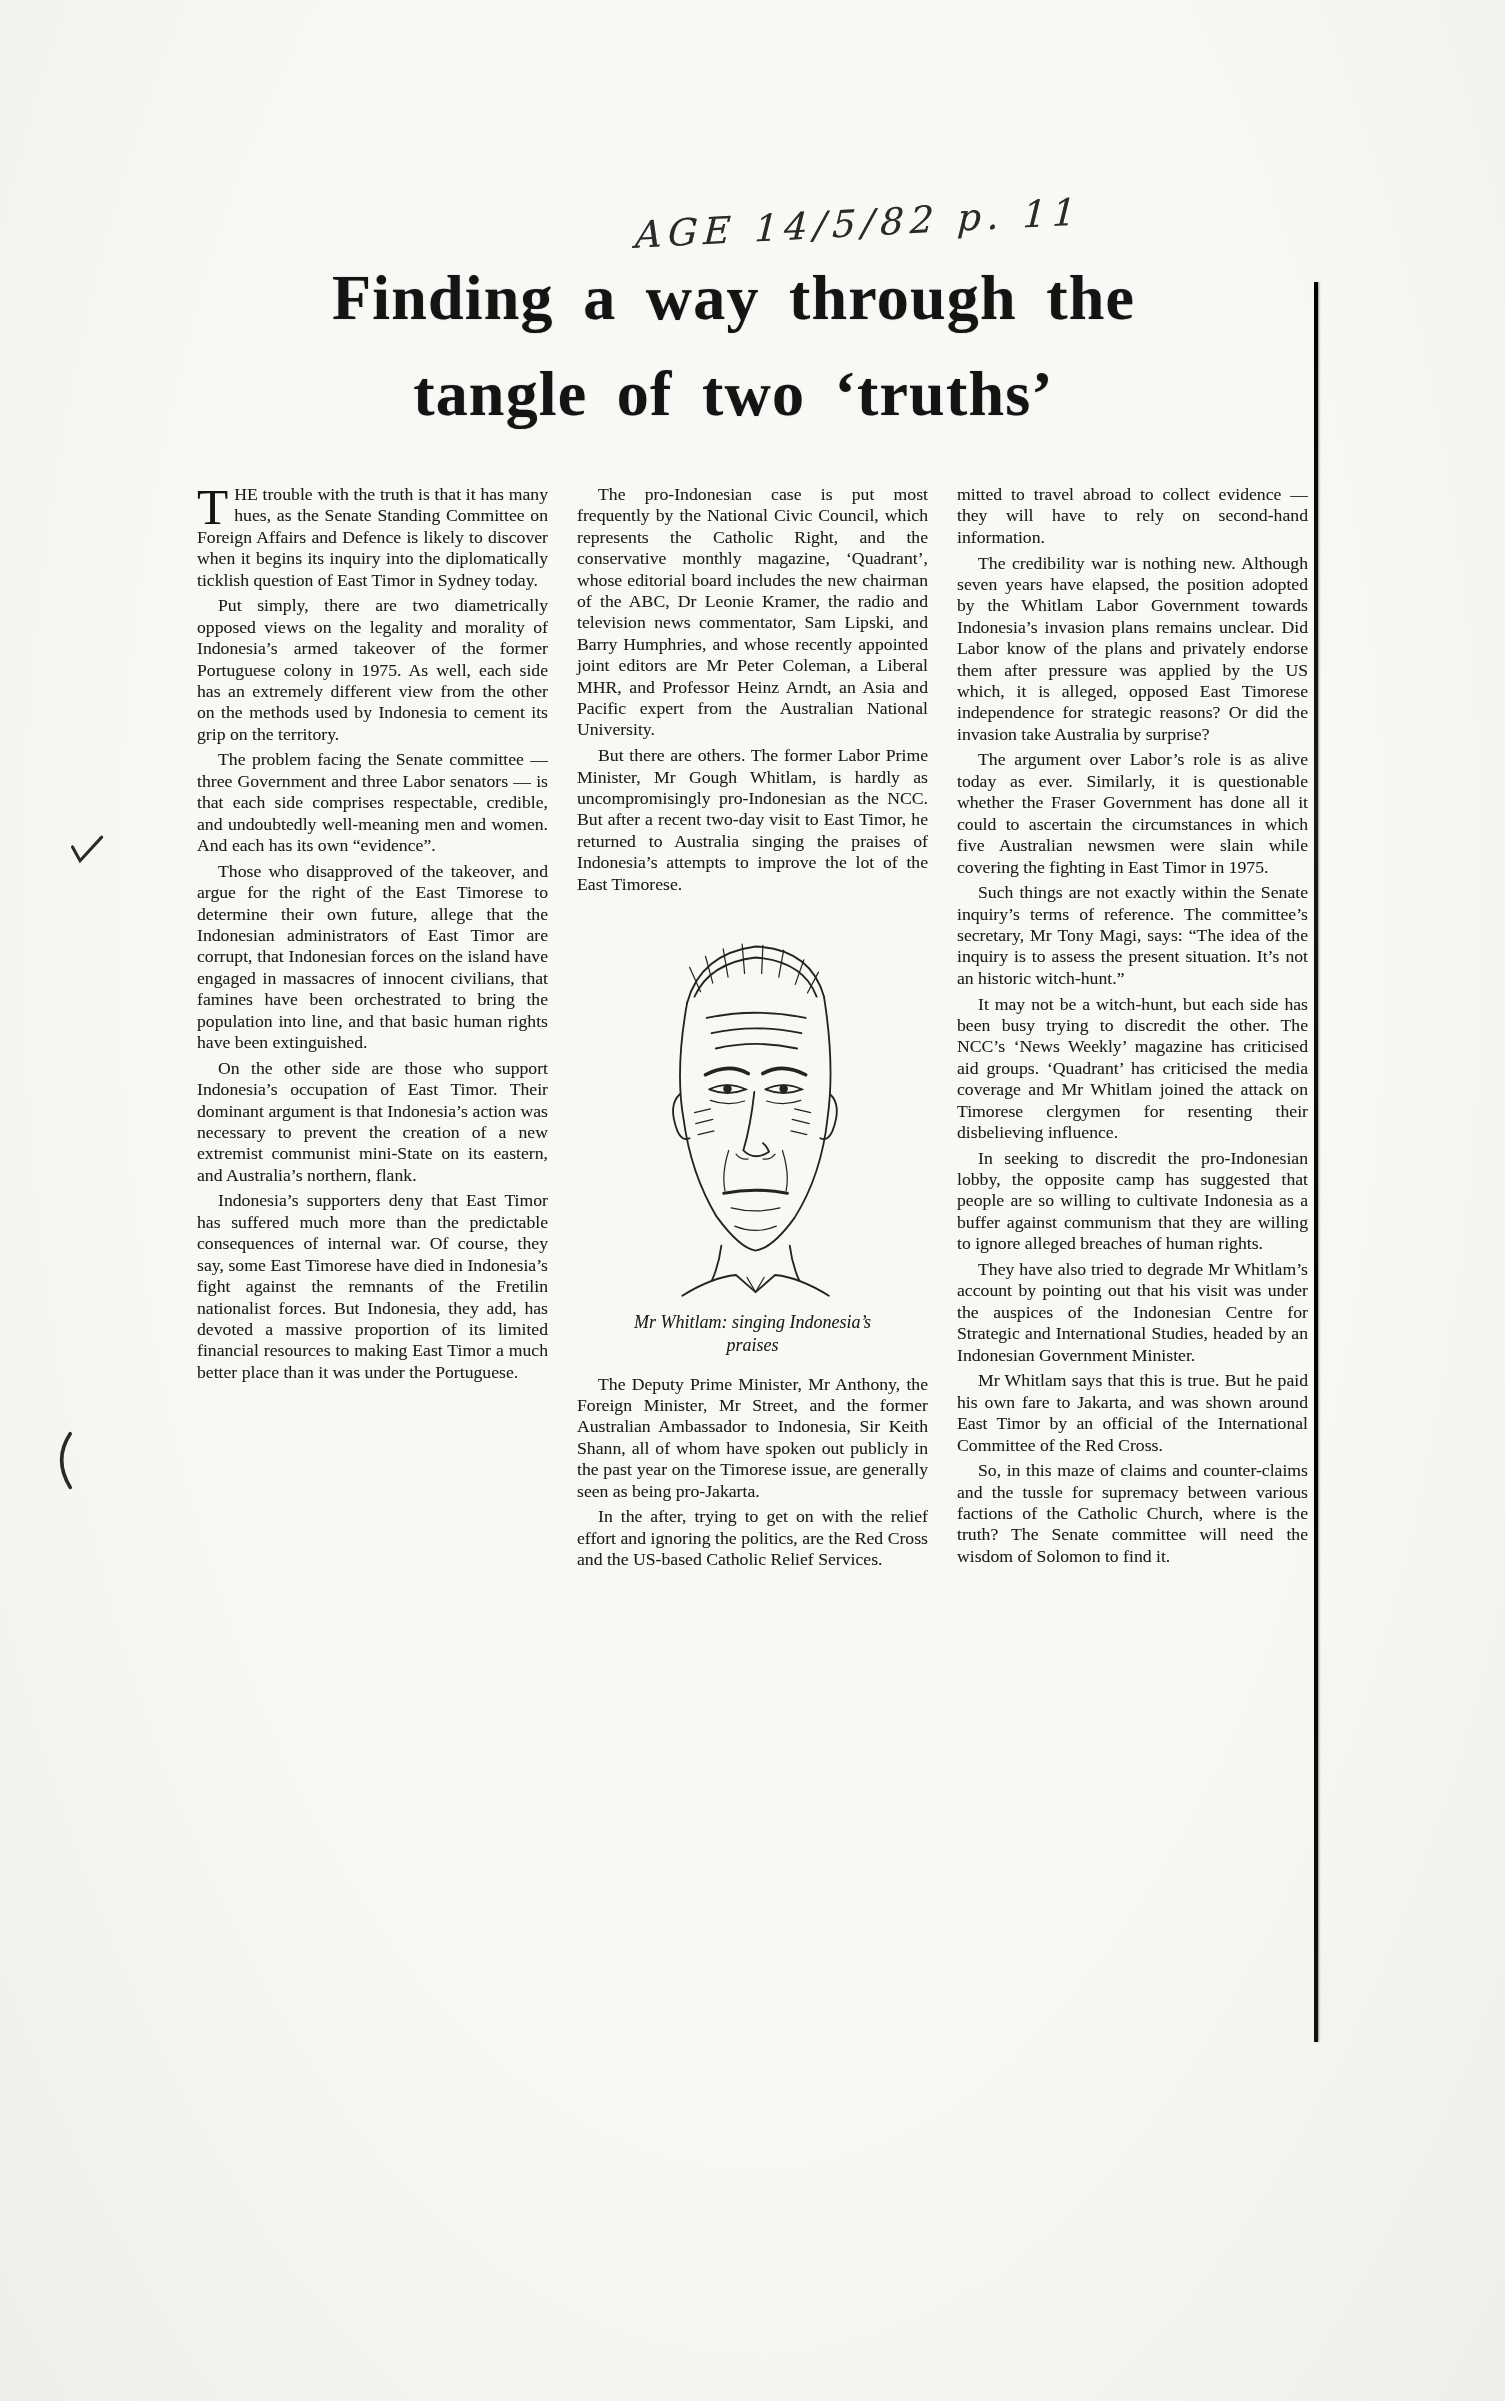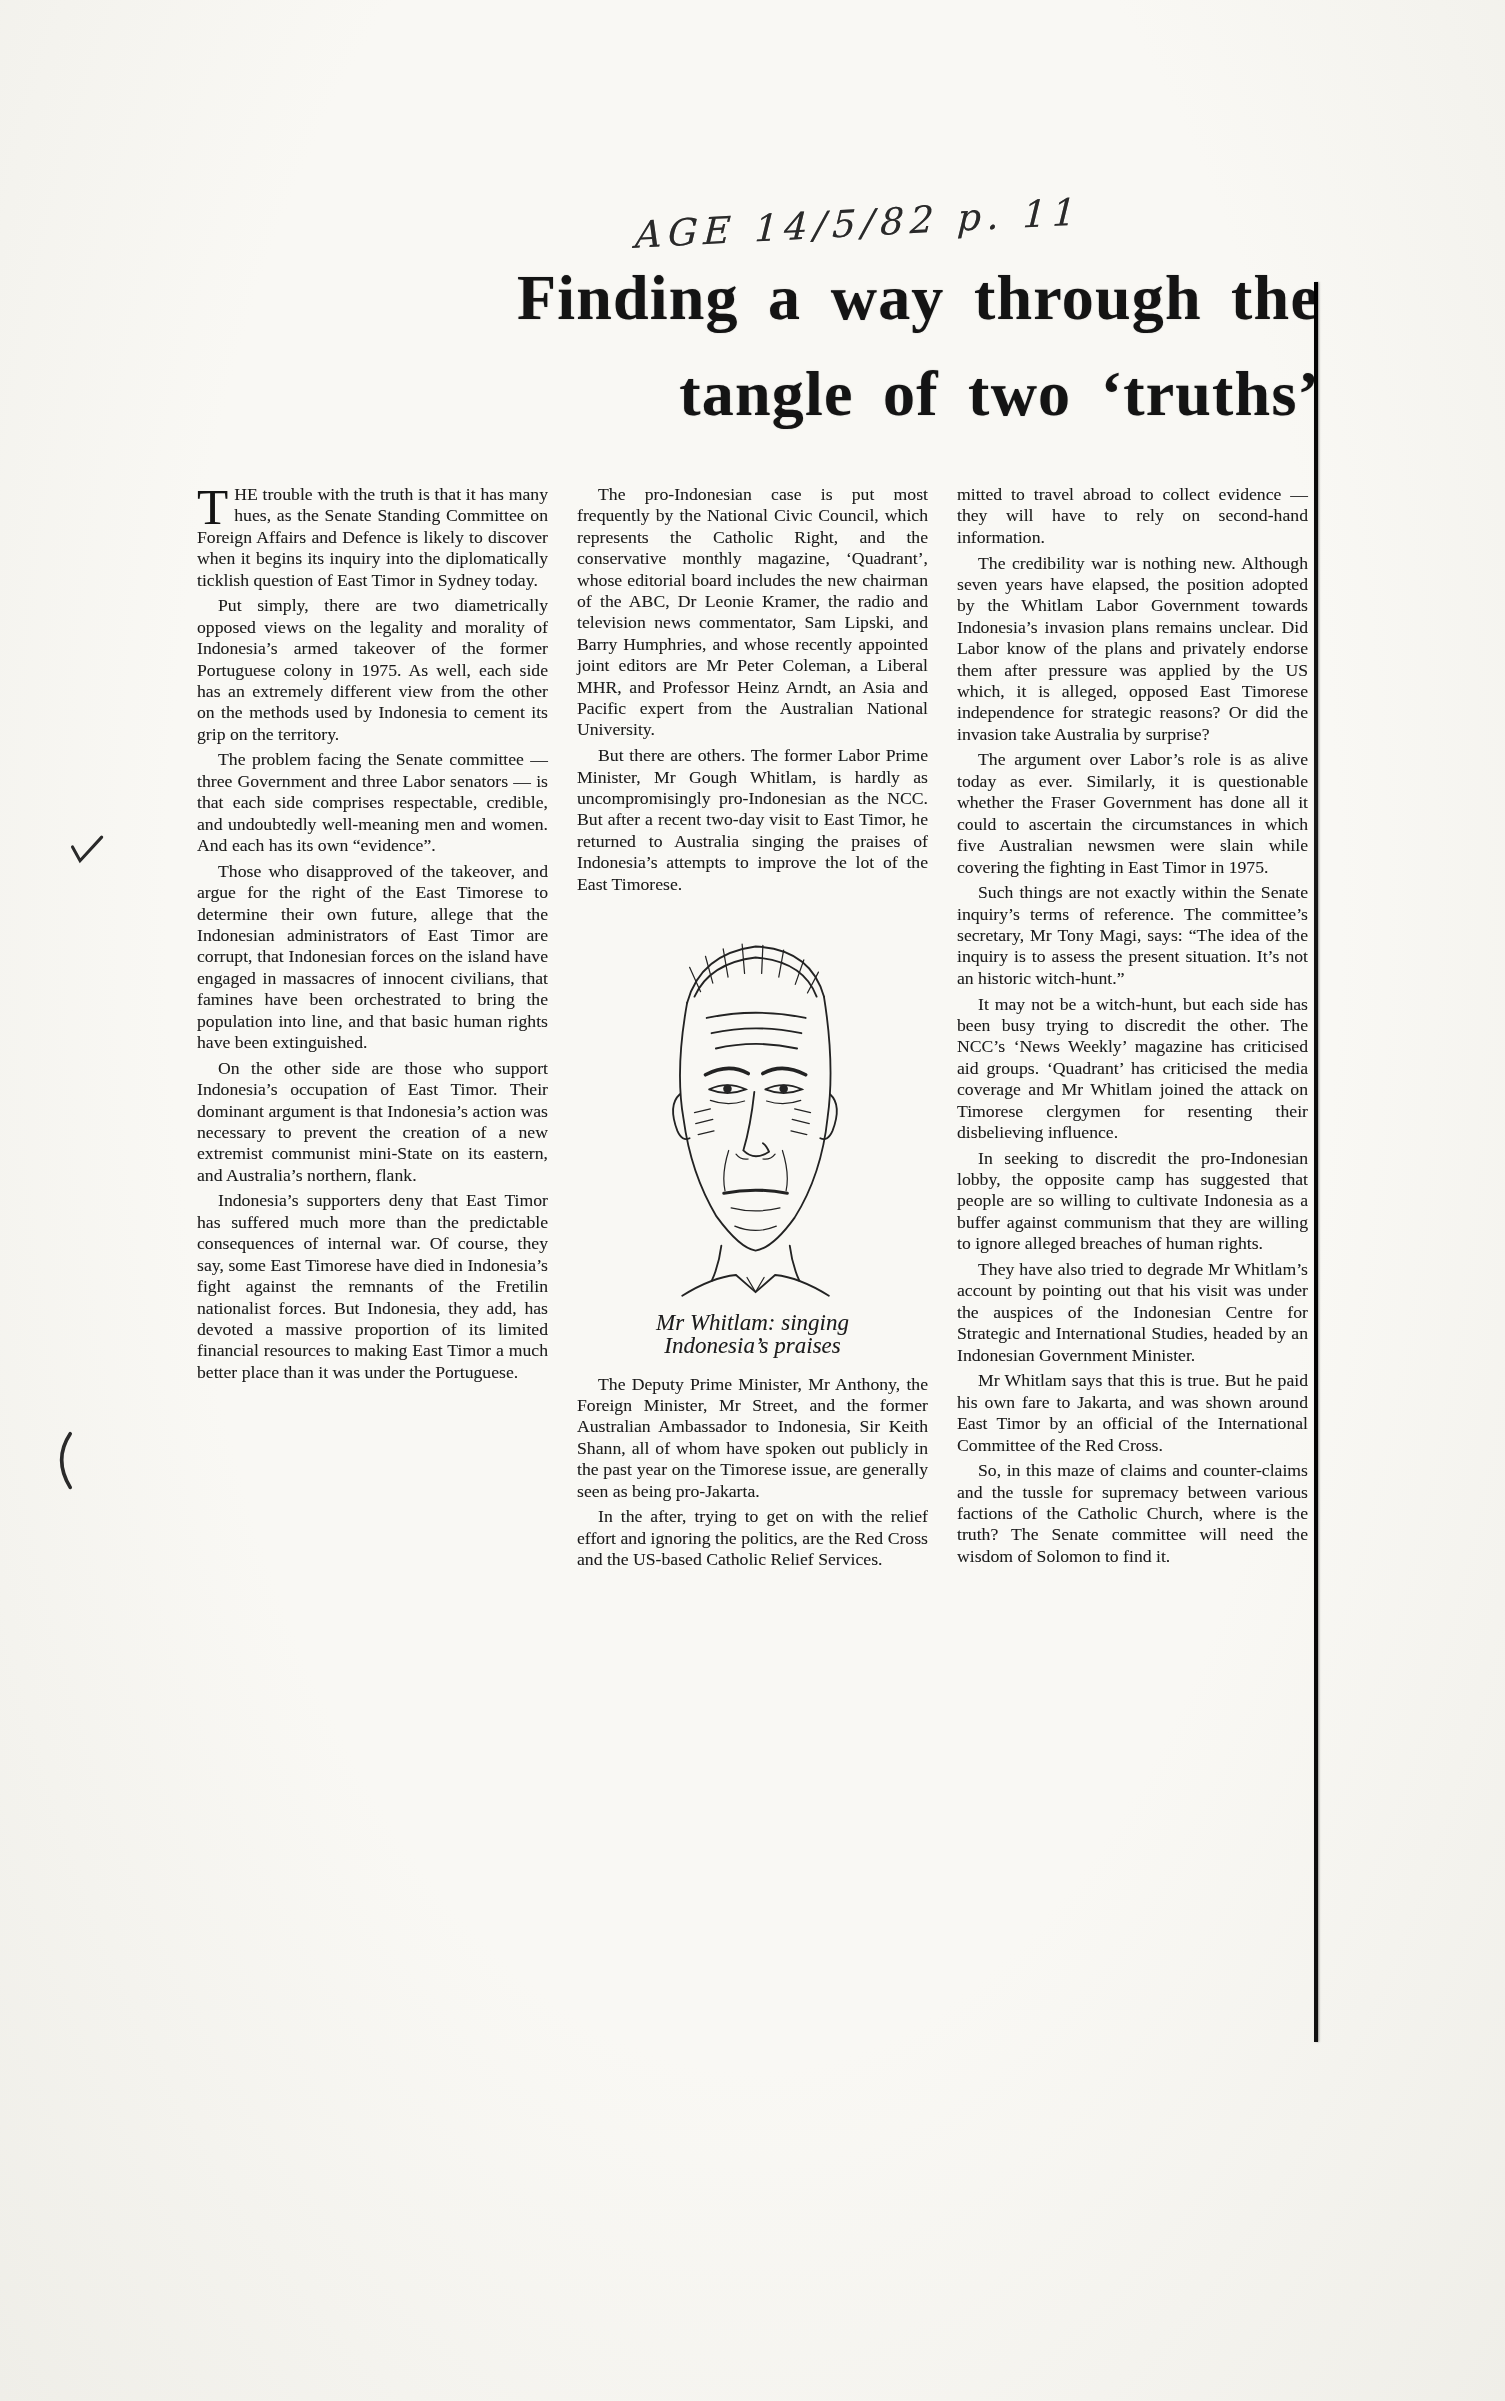--- a/index.html
+++ b/index.html
@@ -18,21 +18,21 @@
   .annotation{
     position:absolute;left:635px;top:202px;
     font-family:"DejaVu Serif", serif;
     font-style:italic;font-size:37px;letter-spacing:6.1px;
     color:#2a2a2a;transform:rotate(-3deg) skewX(-6deg);
     text-shadow:0 0 0.6px rgba(0,0,0,.4);
     white-space:nowrap;
   }
   .headline{
     position:absolute;left:147px;top:263px;width:1173px;
-    text-align:right;font-weight:bold;color:#141414;
+    text-align:center;font-weight:bold;color:#141414;
     text-shadow:0 0 1.2px rgba(0,0,0,.35);
   }
   .hl{font-size:64px;letter-spacing:1.2px;word-spacing:12.2px;line-height:1.1;}
   .hl2{margin-top:26px;}
   .columns{
     position:absolute;left:197px;top:484px;width:1111px;
     display:flex;gap:29px;
   }
   .col{
     flex:1;font-size:17.7px;line-height:21.4px;text-align:justify;
@@ -41,21 +41,21 @@
   .col p{margin:0 0 4.3px;text-indent:21px;}
   .col p.noind{text-indent:0;}
   p.lead::first-letter{
     float:left;font-size:51px;line-height:38px;
     padding:3.7px 6.1px 0 0;color:#141414;
   }
   figure{margin:16px 0 6.1px;text-align:center;}
   .portrait{display:block;margin:0 auto;}
   .caption{
     font-style:italic;text-align:center;text-indent:0;
-    font-size:23px;line-height:23px;width:287px;margin:8.6px auto 17px;
+    font-size:18px;line-height:23px;width:287px;margin:8.6px auto 17px;
   }
   .rule-right{
     position:absolute;left:1314px;top:282px;width:4.3px;height:1760px;
     background:linear-gradient(#000 0%, #1a1a1a 30%, #000 60%, #111 100%);
     box-shadow:1.2px 0 1.8px rgba(0,0,0,.35);
   }
   .mark{position:absolute;}
   .mark1{left:68px;top:831px;transform:rotate(10deg);}
   .mark2{left:48px;top:1430px;}
 </style>

